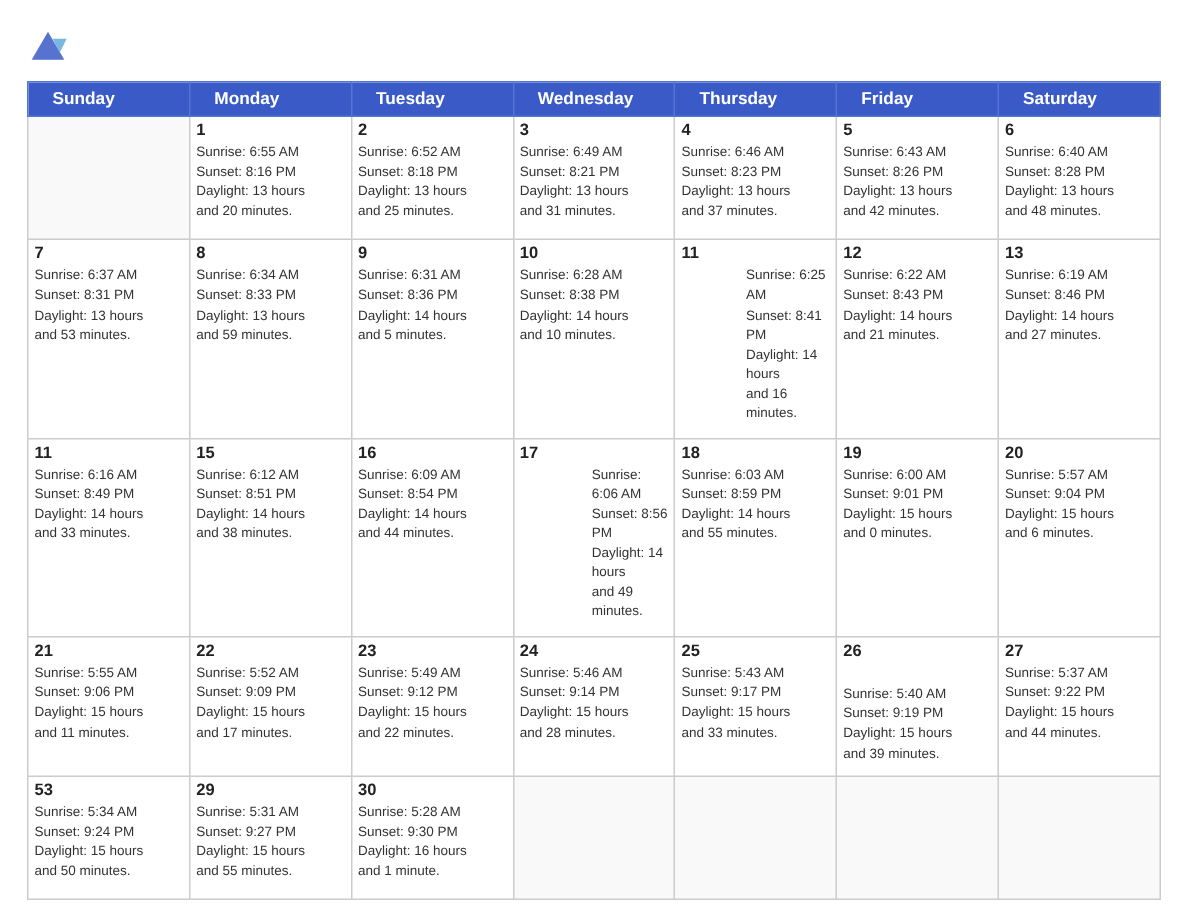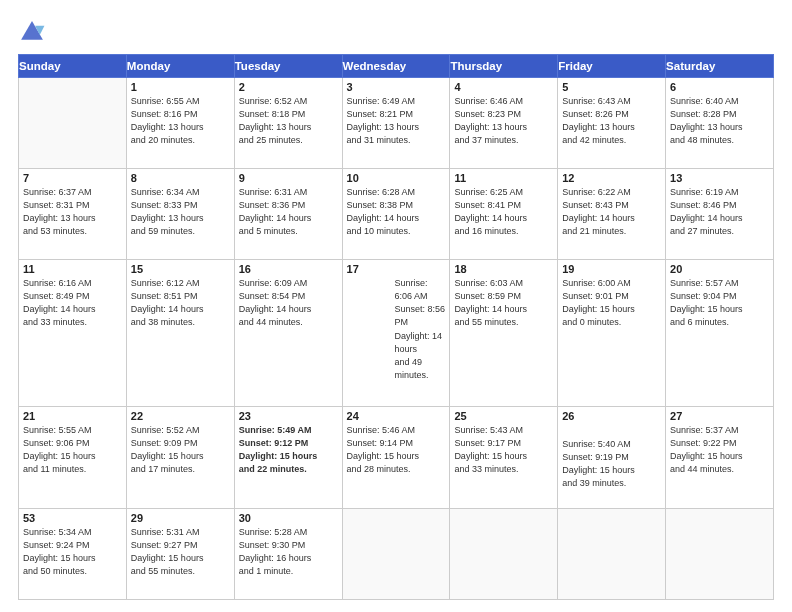--- a/index.html
+++ b/index.html
@@ -55,21 +55,21 @@
       flex: 1;
       border-collapse: collapse;
       width: 100%;
       table-layout: fixed;
     }
     .calendar th {
       background: #3a5bc7;
       color: #fff;
       font-size: 11.5px;
       font-weight: bold;
-      padding: 5px 0;
+      padding: 5px 16px;
       text-align: left;
       border: 1px solid #5575d4;
     }
     .calendar td {
       border: 1px solid #ccc;
       vertical-align: top;
       padding: 3px 4px;
       font-size: 9.5px;
       color: #333;
       background: #fff;
@@ -195,21 +195,21 @@
           </td>
           <td>
             <span class="day-num">10</span>
             <div class="day-info" style="white-space: pre-line;">Sunrise: 6:28 AM
 Sunset: 8:38 PM
 Daylight: 14 hours
 and 10 minutes.</div>
           </td>
           <td>
             <span class="day-num">11</span>
-            <div class="day-info" style="white-space: pre-line;">Sunrise: 6:25 AM
+            <div class="day-info" style="white-space: pre-line; margin-left: 43px;">Sunrise: 6:25 AM
 Sunset: 8:41 PM
 Daylight: 14 hours
 and 16 minutes.</div>
           </td>
           <td>
             <span class="day-num">12</span>
             <div class="day-info" style="white-space: pre-line;">Sunrise: 6:22 AM
 Sunset: 8:43 PM
 Daylight: 14 hours
 and 21 minutes.</div>
@@ -283,21 +283,21 @@
           </td>
           <td>
             <span class="day-num">22</span>
             <div class="day-info" style="white-space: pre-line;">Sunrise: 5:52 AM
 Sunset: 9:09 PM
 Daylight: 15 hours
 and 17 minutes.</div>
           </td>
           <td>
             <span class="day-num">23</span>
-            <div class="day-info" style="white-space: pre-line; font-weight: bold;">Sunrise: 5:49 AM
+            <div class="day-info" style="white-space: pre-line;">Sunrise: 5:49 AM
 Sunset: 9:12 PM
 Daylight: 15 hours
 and 22 minutes.</div>
           </td>
           <td>
             <span class="day-num">24</span>
             <div class="day-info" style="white-space: pre-line;">Sunrise: 5:46 AM
 Sunset: 9:14 PM
 Daylight: 15 hours
 and 28 minutes.</div>

